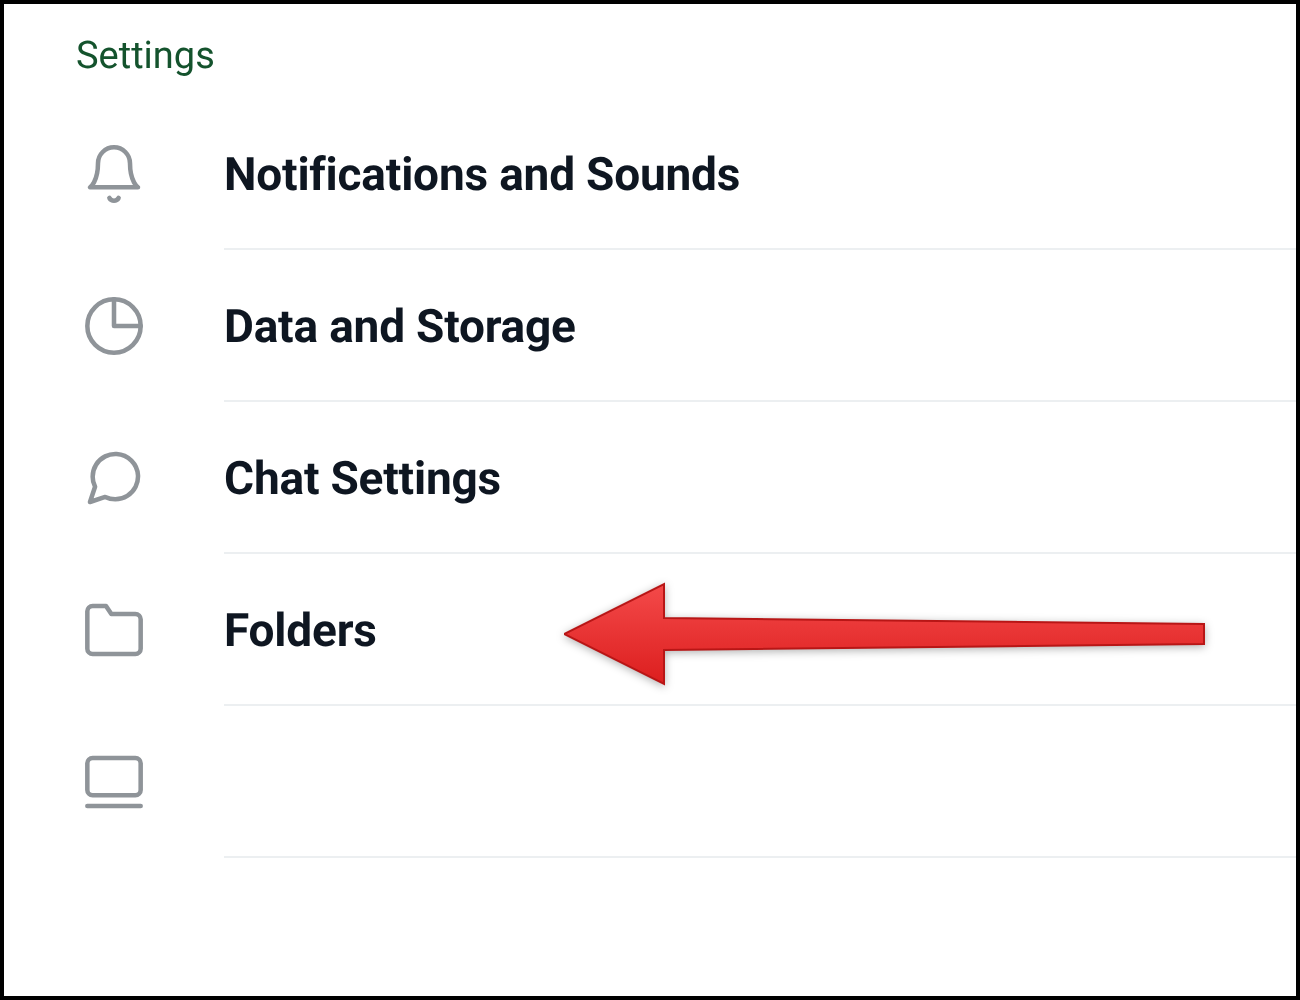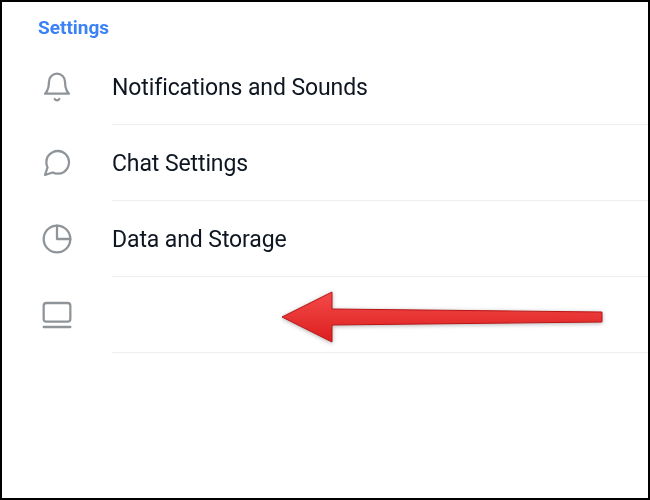--- a/index.html
+++ b/index.html
@@ -6,23 +6,23 @@
     body {
       width: 650px;
       height: 500px;
       background: #fff;
       font-family: -apple-system, BlinkMacSystemFont, "Segoe UI", Roboto, sans-serif;
       border: 2px solid #000;
       overflow: hidden;
       position: relative;
     }
     .section-header {
-      color: #3b82f6;
+      color: #14532d;
       font-size: 19px;
-      font-weight: 700;
+      font-weight: 400;
       padding: 14px 0 10px 36px;
     }
     .list { }
     .list-item {
       display: flex;
       align-items: center;
       padding: 0;
       height: 76px;
       cursor: pointer;
       position: relative;
@@ -48,21 +48,21 @@
       height: 32px;
       stroke: #8f9499;
       stroke-width: 1.7;
       fill: none;
       stroke-linecap: round;
       stroke-linejoin: round;
     }
     .label {
       font-size: 23px;
       color: #0e1621;
-      font-weight: 400;
+      font-weight: 700;
       letter-spacing: -0.1px;
     }
     .arrow {
       position: absolute;
       top: 285px;
       left: 280px;
       pointer-events: none;
     }
     .arrow svg {
       filter: drop-shadow(0 1px 2px rgba(0,0,0,0.3));
@@ -82,36 +82,44 @@
           <path d="M13.73 21a2 2 0 0 1-3.46 0"></path>
         </svg>
     </span>
     <span class="label">Notifications and Sounds</span>
   </div>
 
 
   <div class="list-item">
     <span class="icon">
       <svg viewBox="0 0 24 24">
+          <circle cx="12" cy="12" r="10"></circle>
+          <path d="M12 2 L12 12 L22 12"></path>
+        </svg>
+    </span>
+    <span class="label">Data and Storage</span>
+  </div>
+
+  <div class="list-item">
+    <span class="icon">
+      <svg viewBox="0 0 24 24">
           <path d="M21 11.5a8.38 8.38 0 0 1-.9 3.8 8.5 8.5 0 0 1-7.6 4.7 8.38 8.38 0 0 1-3.8-.9L3 21l1.9-5.7a8.38 8.38 0 0 1-.9-3.8 8.5 8.5 0 0 1 4.7-7.6 8.38 8.38 0 0 1 3.8-.9h.5a8.48 8.48 0 0 1 8 8v.5z"></path>
         </svg>
     </span>
     <span class="label">Chat Settings</span>
   </div>
 
   <div class="list-item">
     <span class="icon">
       <svg viewBox="0 0 24 24">
-          <circle cx="12" cy="12" r="10"></circle>
-          <path d="M12 2 L12 12 L22 12"></path>
+          <path d="M22 19a2 2 0 0 1-2 2H4a2 2 0 0 1-2-2V5a2 2 0 0 1 2-2h5l2 3h9a2 2 0 0 1 2 2z"></path>
         </svg>
     </span>
-    <span class="label">Data and Storage</span>
+    <span class="label">Folders</span>
   </div>
-
 
   <div class="list-item">
     <span class="icon">
       <svg viewBox="0 0 24 24">
           <rect x="2" y="3" width="20" height="14" rx="2"></rect>
           <line x1="2" y1="21" x2="22" y2="21"></line>
         </svg>
     </span>
   </div>
 

